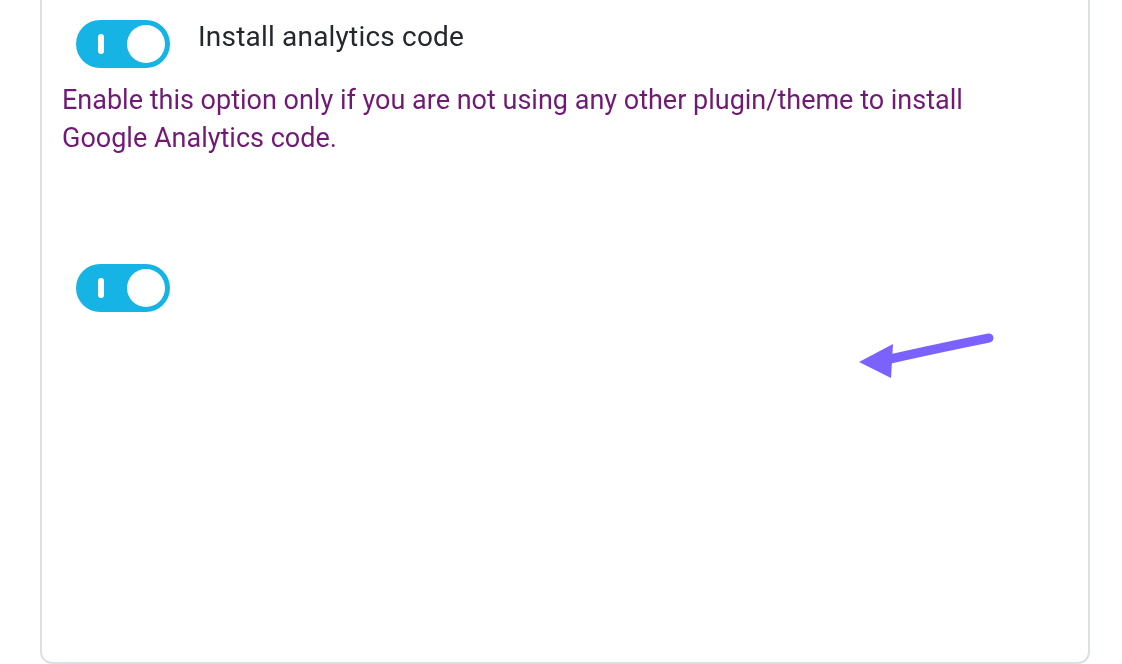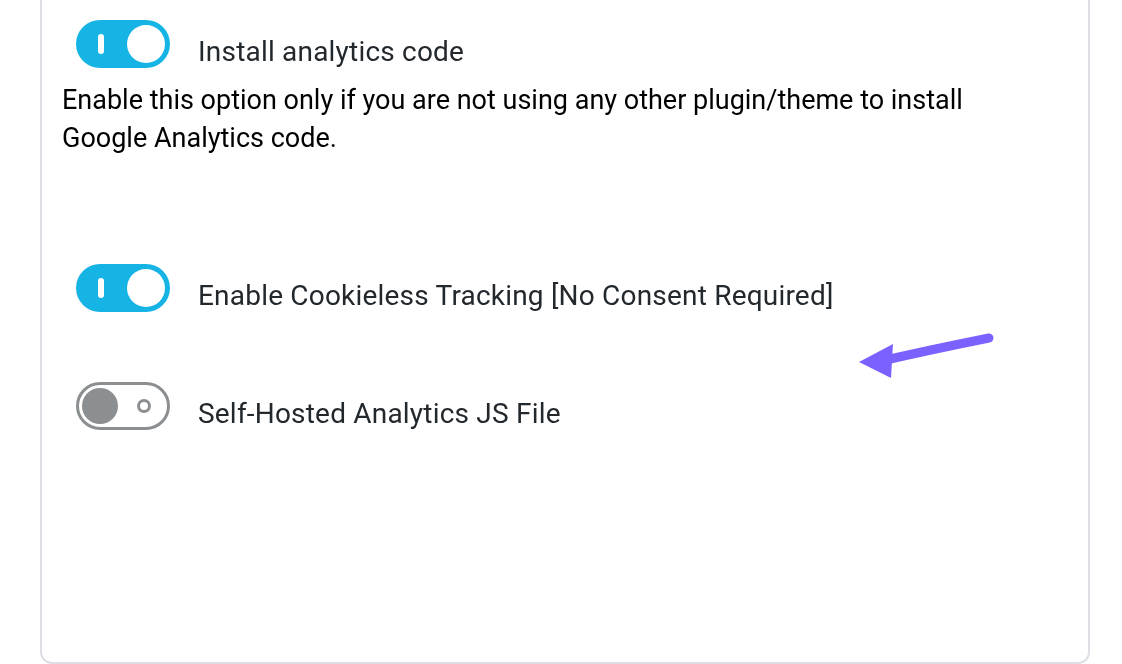--- a/index.html
+++ b/index.html
@@ -21,21 +21,21 @@
     height: 664px;
     border-left: 2px solid #dcdfe3;
     border-bottom: 2px solid #dcdfe3;
     border-right: 2px solid #dcdfe3;
     border-bottom-left-radius: 12px;
     border-bottom-right-radius: 12px;
     padding: 20px 10px 10px 10px;
   }
   .row {
     display: flex;
-    align-items: flex-end;
+    align-items: flex-start;
     padding: 0 0 0 24px;
     margin-bottom: 14px;
   }
   .toggle {
     width: 94px;
     height: 48px;
     border-radius: 48px;
     position: relative;
     flex: 0 0 94px;
   }
@@ -86,21 +86,21 @@
   }
   .label {
     margin-left: 28px;
     font-size: 28px;
     color: #23282d;
     letter-spacing: 0.2px;
   }
   .description {
     font-size: 27px;
     line-height: 1.4;
-    color: #000000;
+    color: #701a75;
     padding: 0 30px 0 10px;
     margin: 2px 0 50px 0;
   }
   .spacer-lg { height: 56px; }
   .spacer-md { height: 48px; }
   .arrow {
     position: absolute;
     pointer-events: none;
   }
 </style>
@@ -119,32 +119,24 @@
   <p class="description">Enable this option only if you are not using any other plugin/theme to install Google Analytics code.</p>
 
 
   <div class="spacer-lg"></div>
 
   <div class="row">
     <div class="toggle on">
       <span class="tick"></span>
       <span class="knob"></span>
     </div>
-    <span class="label">Enable Cookieless Tracking [No Consent Required]</span>
   </div>
 
   <div class="spacer-lg"></div>
 
-  <div class="row">
-    <div class="toggle off">
-      <span class="knob"></span>
-      <span class="ring"></span>
-    </div>
-    <span class="label">Self-Hosted Analytics JS File</span>
-  </div>
 
   <div class="spacer-md"></div>
 
 
 </div>
 
 <svg class="arrow" style="left:859px; top:330px;" width="140" height="60" viewBox="0 0 140 60">
   <defs></defs>
   <path d="M130 8 Q 70 20 18 32" stroke="#7b61ff" stroke-width="9" fill="none" stroke-linecap="round"></path>
   <polygon points="0,32 34,14 32,48" fill="#7b61ff"></polygon>

